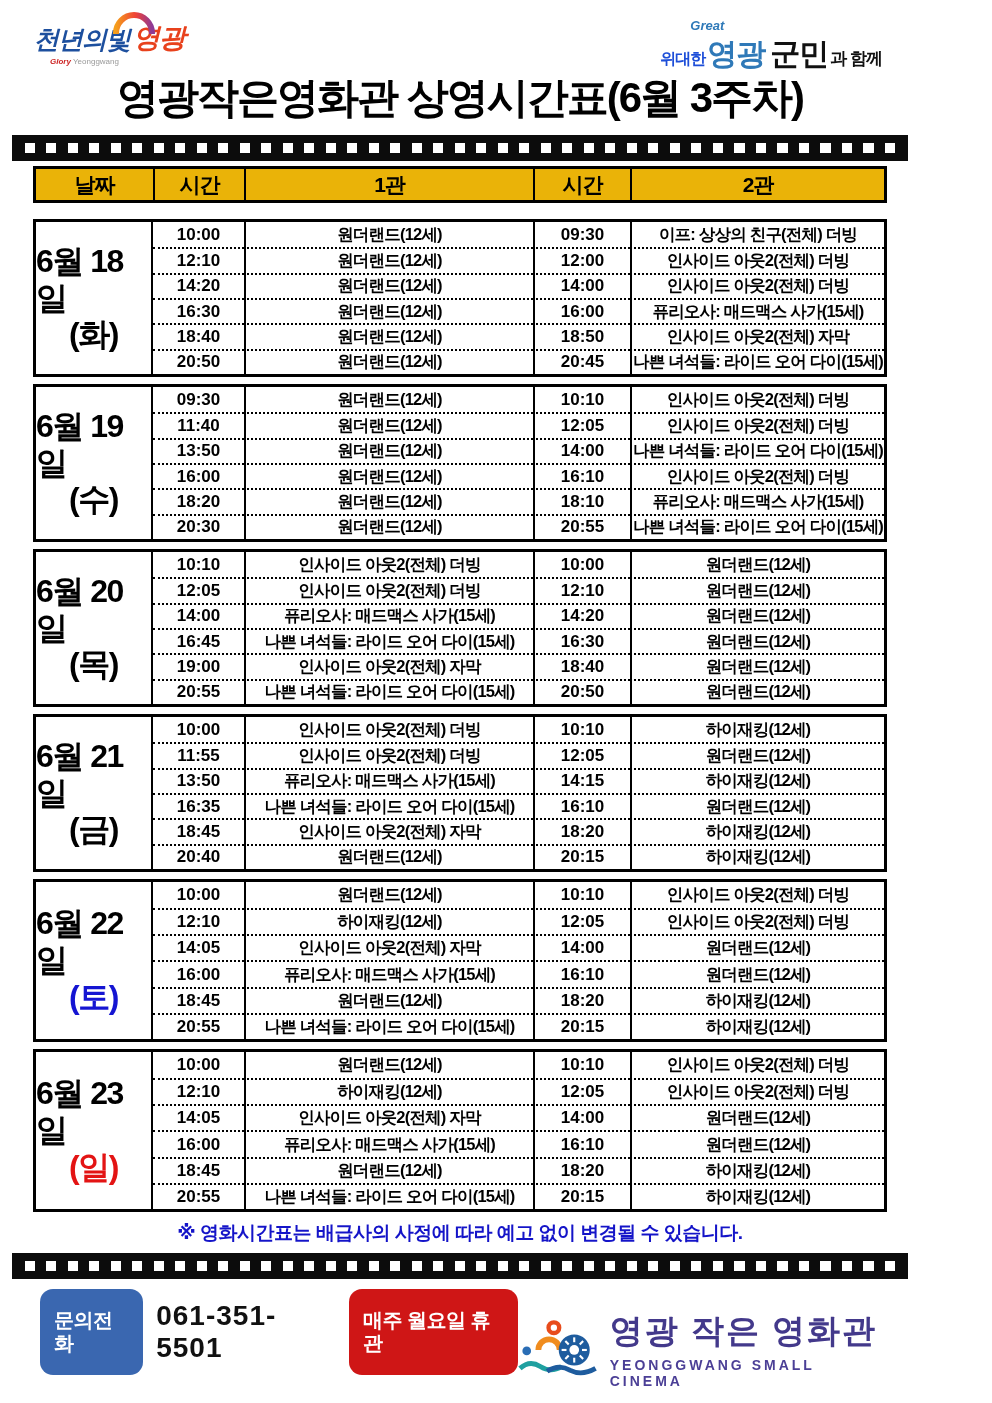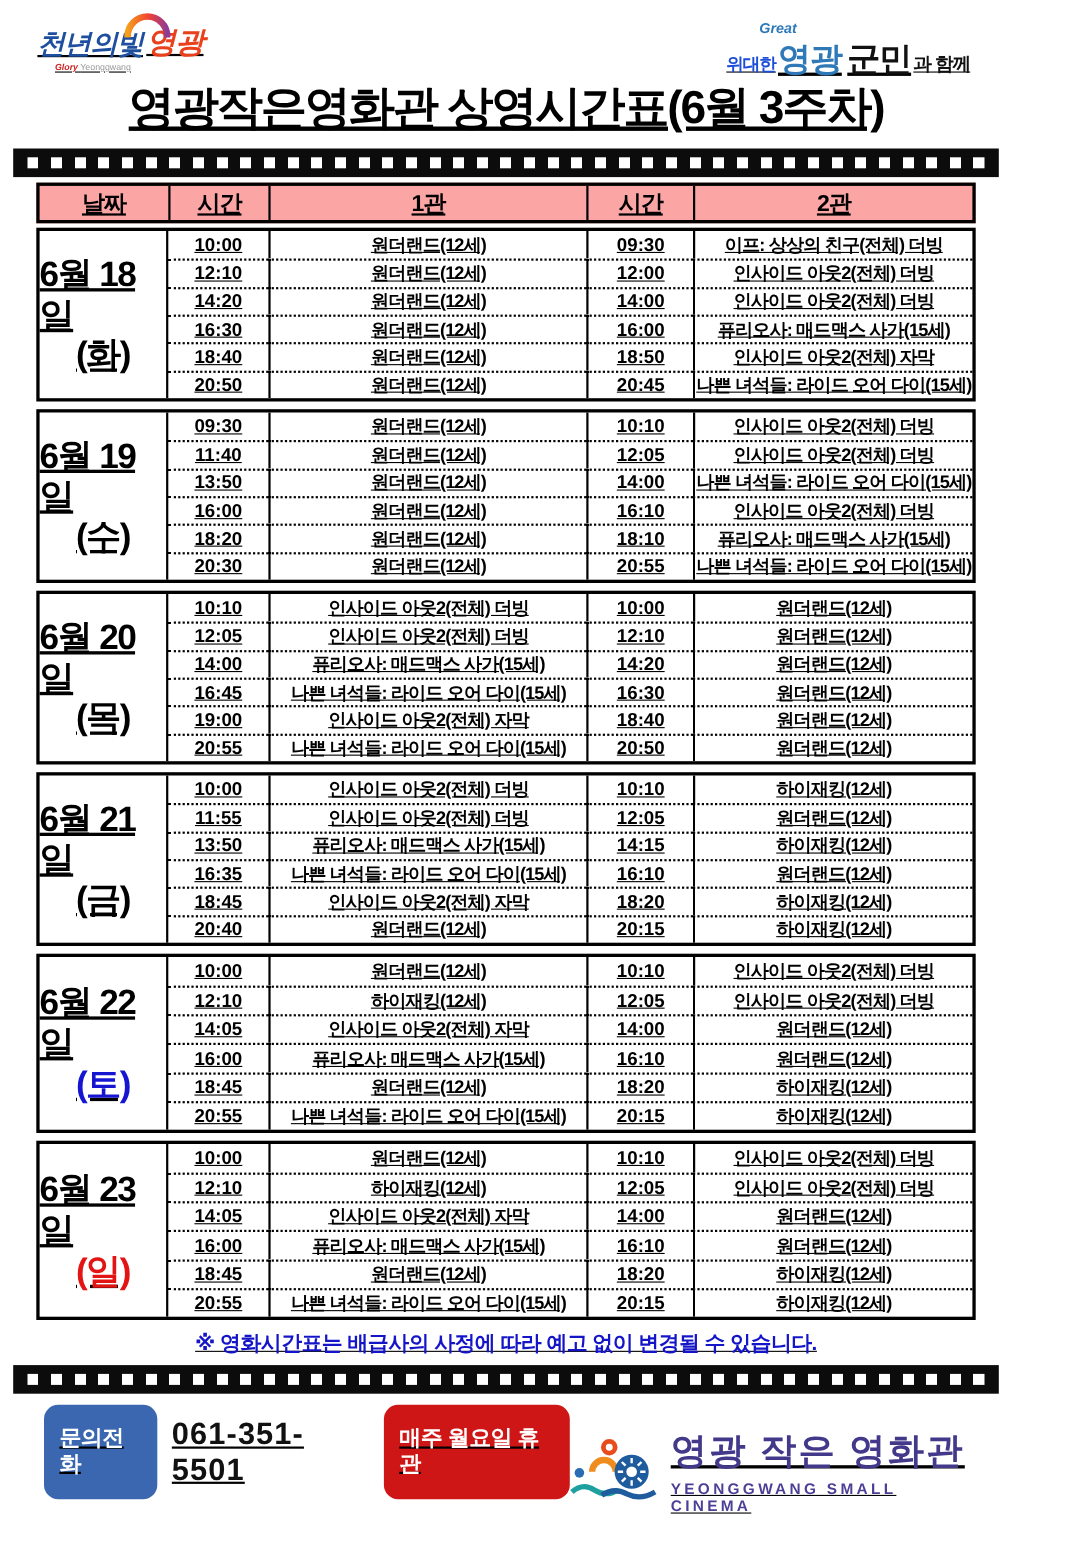--- a/index.html
+++ b/index.html
@@ -1,20 +1,20 @@
 <!DOCTYPE html>
 <html><head>
 <meta charset="utf-8">
 <style>
   * { margin:0; padding:0; box-sizing:border-box; }
   body {
     width:992px; height:1403px; background:#ffffff;
     font-family:"Liberation Sans","DejaVu Sans",sans-serif;
   }
-  .page { position:relative; width:920px; height:1403px; overflow:hidden; background:#fff;text-decoration:underline; }
+  .page { position:relative; width:920px; height:1403px; overflow:hidden; background:#fff; }
 
   
   .top-logos { display:flex; justify-content:space-between; align-items:flex-start; padding:20px 38px 0 34px; height:66px; }
   .logo-left { position:relative; }
   .ll-main { display:flex; align-items:flex-end; gap:3px; font-style:italic; font-weight:bold; }
   .ll-blue { color:#1d4f9e; font-size:25px; letter-spacing:-1px; }
   .ll-red  { color:#e8411c; font-size:27px; letter-spacing:-1px; }
   .ll-arc  { position:absolute; left:78px; top:-14px; }
   .ll-sub  { font-size:8px; margin-left:16px; margin-top:1px; }
   .ll-glory { color:#cc2222; font-weight:bold; font-style:italic;text-align:right; }
@@ -31,21 +31,21 @@
 
   
   .strip { height:26px; background:#0c0c0c; margin:9px 12px 0; display:flex; align-items:center; }
   .holes { flex:1; height:10px; margin:0 13px;
            background-image:repeating-linear-gradient(90deg,#ffffff 0 10px,transparent 10px 21.5px); }
 
   
   .schedule { margin:5px 33px 0; }
   .thead {
     display:grid; grid-template-columns:117px 91px 289px 97px 1fr;
-    height:37px; border:3px solid #000; background:#fca5a5; margin-bottom:4px;
+    height:37px; border:3px solid #000; background:#eab308; margin-bottom:16px;
   }
   .th { display:flex; align-items:center; justify-content:center; font-weight:bold; font-size:21px; letter-spacing:-1px; }
   .th + .th { border-left:2px solid #000; }
 
   .block {
     display:grid; grid-template-columns:117px 91px 289px 97px 1fr;
     grid-template-rows:repeat(6,1fr);
     border:3px solid #000; height:158px; margin-bottom:7px; background:#fff;
   }
   .blocks .block:nth-child(n+5) { height:163px; }

